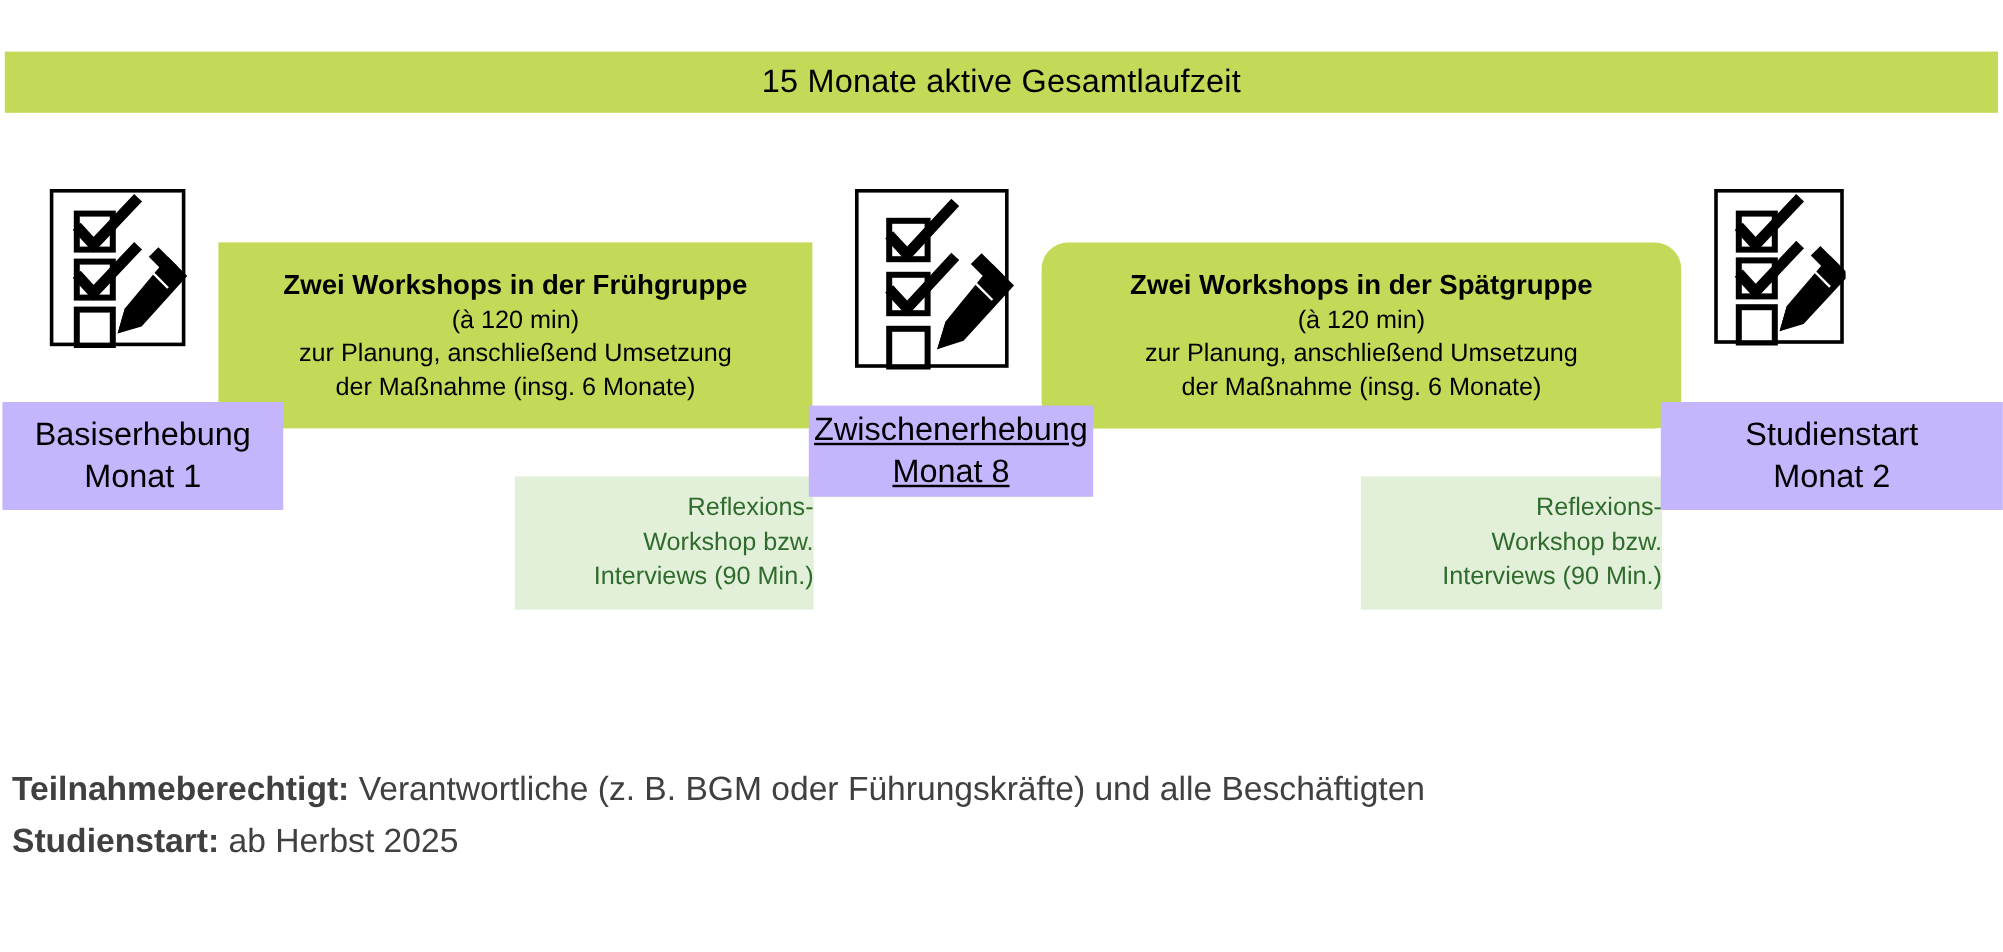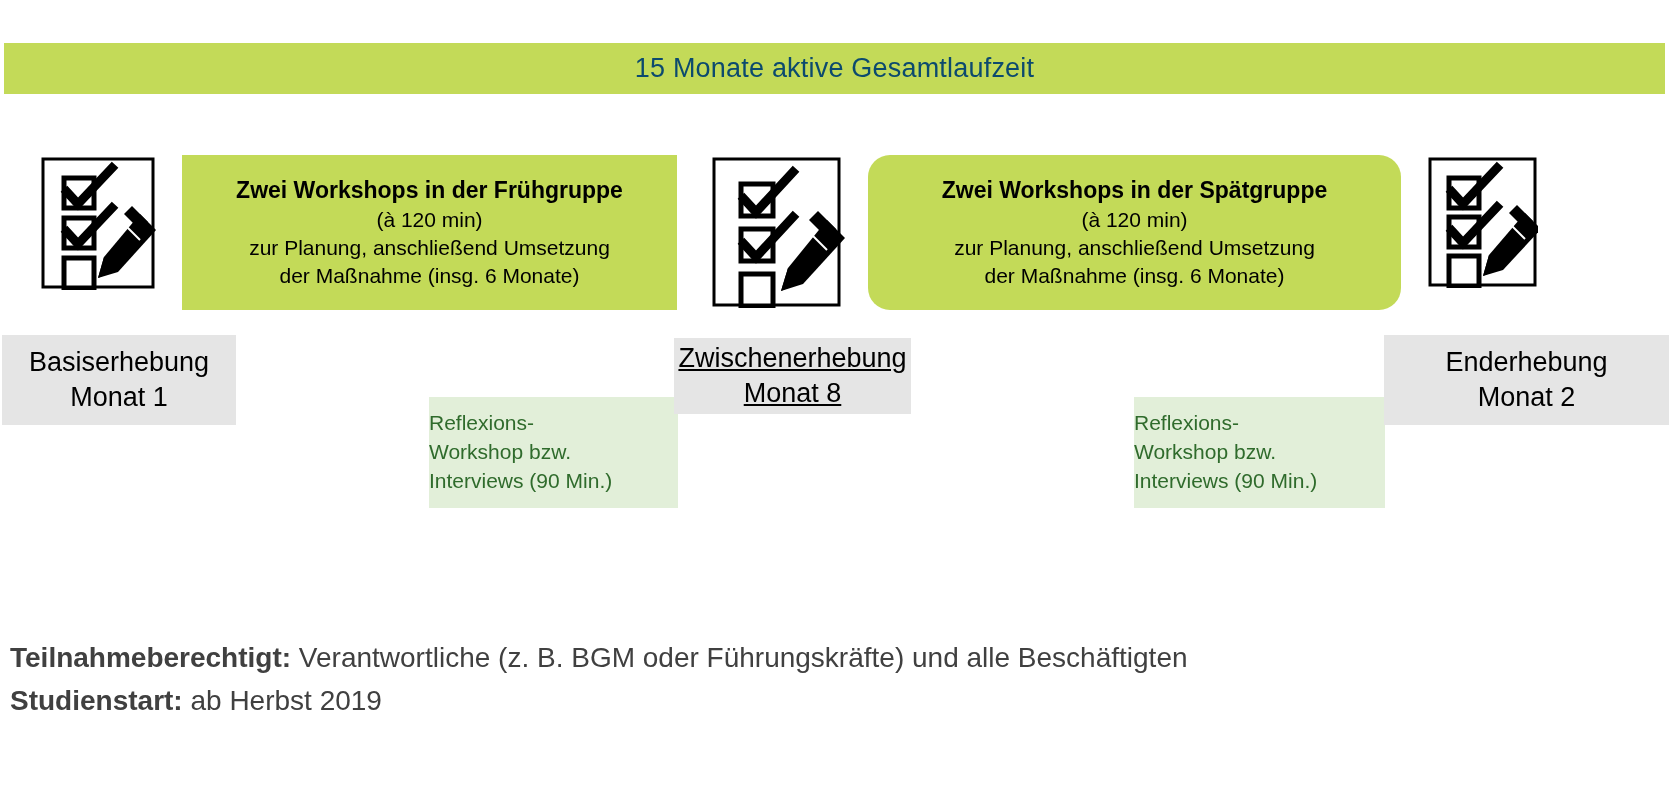--- a/index.html
+++ b/index.html
@@ -28,39 +28,40 @@
     top: 43px;
     width: 1661px;
     height: 51px;
     background: #c3da58;
     display: flex;
     align-items: center;
     justify-content: center;
   }
   .banner-text {
     font-size: 27px;
-    color: #0c4a6e;
+    color: #000000;
     letter-spacing: 0.2px;
     white-space: nowrap;
     text-align: center;
   }
 
   
   .workshop-box {
     position: absolute;
     background: #c3da58;
     display: flex;
     flex-direction: column;
     align-items: center;
     justify-content: center;
     text-align: center;
     color: #000000;
     line-height: 1.33;
     box-sizing: border-box;
     padding: 4px 10px;
+    margin-top: 47px;
   }
   .workshop-box .ws-title {
     font-weight: bold;
     font-size: 23px;
     white-space: nowrap;
   }
   .workshop-box .ws-line {
     font-size: 21px;
     white-space: nowrap;
   }
@@ -74,21 +75,21 @@
   }
   .checklist-icon svg { display: block; width: 100%; height: 100%; }
 
   #icon-left   { left: 40px;   top: 156px; width: 116px; height: 134px; }
   #icon-middle { left: 711px;  top: 156px; width: 136px; height: 152px; }
   #icon-right  { left: 1427px; top: 156px; width: 111px; height: 132px; }
 
   
   .survey-box {
     position: absolute;
-    background: #e5e5e5;
+    background: #c4b5fd;
     display: flex;
     flex-direction: column;
     align-items: center;
     justify-content: center;
     text-align: center;
     color: #000000;
     line-height: 1.3;
     box-sizing: border-box;
     z-index: 3;
   }
@@ -97,21 +98,21 @@
   #survey-base   { left: 2px;    top: 335px; width: 234px; height: 90px; }
   #survey-mid    { left: 674px;  top: 338px; width: 237px; height: 76px; text-decoration: underline; }
   #survey-end    { left: 1384px; top: 335px; width: 285px; height: 90px; }
 
   
   .reflection-box {
     position: absolute;
     background: #e2efd9;
     display: flex;
     flex-direction: column;
-    align-items: flex-start;
+    align-items: flex-end;
     justify-content: center;
     text-align: center;
     color: #2f6b2c;
     line-height: 1.38;
     box-sizing: border-box;
     z-index: 1;
   }
   .reflection-box .rf-line { font-size: 21px; white-space: nowrap; }
 
   #reflection-1 { left: 429px;  top: 397px; width: 249px; height: 111px; }
@@ -214,38 +215,38 @@
     <div class="sv-line">Basiserhebung</div>
     <div class="sv-line">Monat 1</div>
   </div>
 
   <div class="survey-box" id="survey-mid">
     <div class="sv-line">Zwischenerhebung</div>
     <div class="sv-line">Monat 8</div>
   </div>
 
   <div class="survey-box" id="survey-end">
-    <div class="sv-line">Enderhebung</div>
+    <div class="sv-line">Studienstart</div>
     <div class="sv-line">Monat 2</div>
   </div>
 
   <div class="reflection-box" id="reflection-1">
     <div class="rf-line">Reflexions-</div>
     <div class="rf-line">Workshop bzw.</div>
     <div class="rf-line">Interviews (90 Min.)</div>
   </div>
 
   <div class="reflection-box" id="reflection-2">
     <div class="rf-line">Reflexions-</div>
     <div class="rf-line">Workshop bzw.</div>
     <div class="rf-line">Interviews (90 Min.)</div>
   </div>
 
   <div class="footer">
     <div class="footer-line">
       <span class="lbl">Teilnahmeberechtigt:</span><span> Verantwortliche (z. B. BGM oder Führungskräfte) und alle Beschäftigten</span>
     </div>
     <div class="footer-line">
-      <span class="lbl">Studienstart:</span><span> ab Herbst 2019</span>
+      <span class="lbl">Studienstart:</span><span> ab Herbst 2025</span>
     </div>
   </div>
 
 </div>
 
 </body></html>

